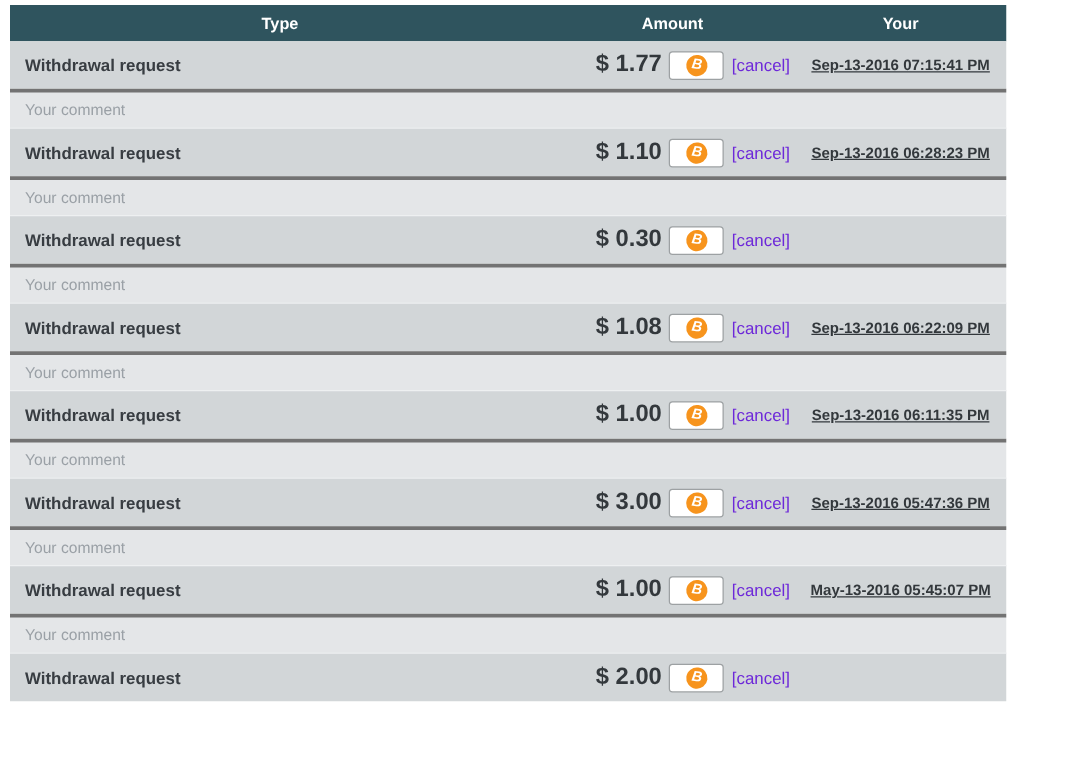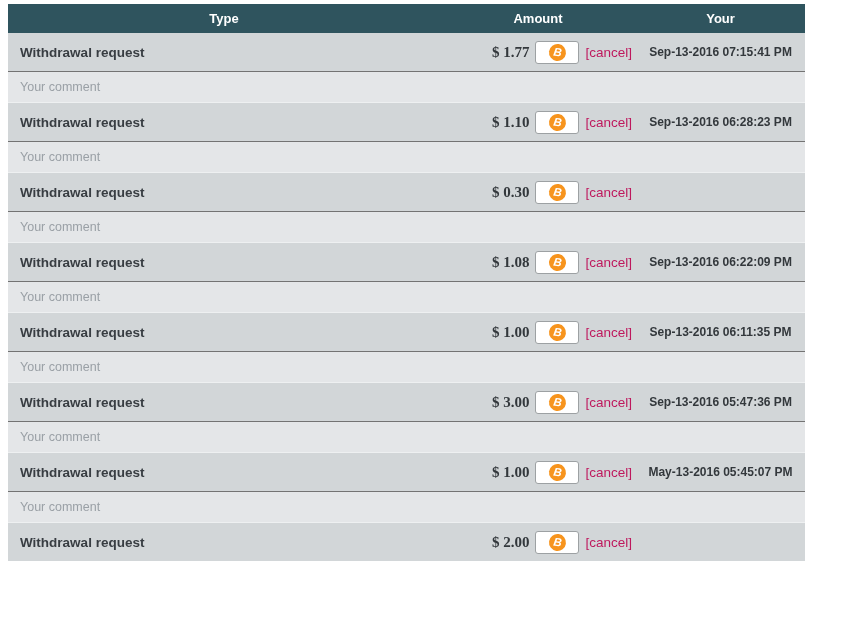--- a/index.html
+++ b/index.html
@@ -53,24 +53,23 @@
     width: 196px;
     box-sizing: border-box;
     display: flex;
     align-items: center;
     justify-content: flex-end;
     gap: 6px;
     padding-right: 4px;
   }
   .amount-value {
     font-weight: bold;
-    font-size: 15px;
+    font-size: 19px;
     color: #33383c;
     white-space: nowrap;
-    font-family: Liberation Serif, serif;
   }
   .btc-btn {
     width: 42px;
     height: 21px;
     background: #ffffff;
     border: 1px solid #9da1a3;
     border-radius: 3px;
     display: flex;
     align-items: center;
     justify-content: center;
@@ -84,39 +83,40 @@
     background: #f7941d;
     color: #ffffff;
     font-size: 11.5px;
     font-weight: bold;
     font-style: italic;
     line-height: 17px;
     text-align: center;
     transform: rotate(8deg);
   }
   .cancel-link {
-    color: #be185d;
+    color: #6d28d9;
     font-size: 13.5px;
     text-decoration: none;
     white-space: nowrap;
   }
   .cell-date {
     flex: 1;
     text-align: center;
     font-weight: bold;
     font-size: 12px;
     color: #33383c;
     white-space: nowrap;
+    text-decoration: underline;
   }
   .row-comment {
     display: flex;
     align-items: center;
     height: 31px;
     background: #e4e6e8;
-    border-top: 1px solid #737373;
+    border-top: 3px solid #737373;
     padding-left: 12px;
     box-sizing: border-box;
     color: #9aa0a6;
     font-size: 12.5px;
   }
 </style>
 </head>
 <body>
 
 <div class="table-wrap">

